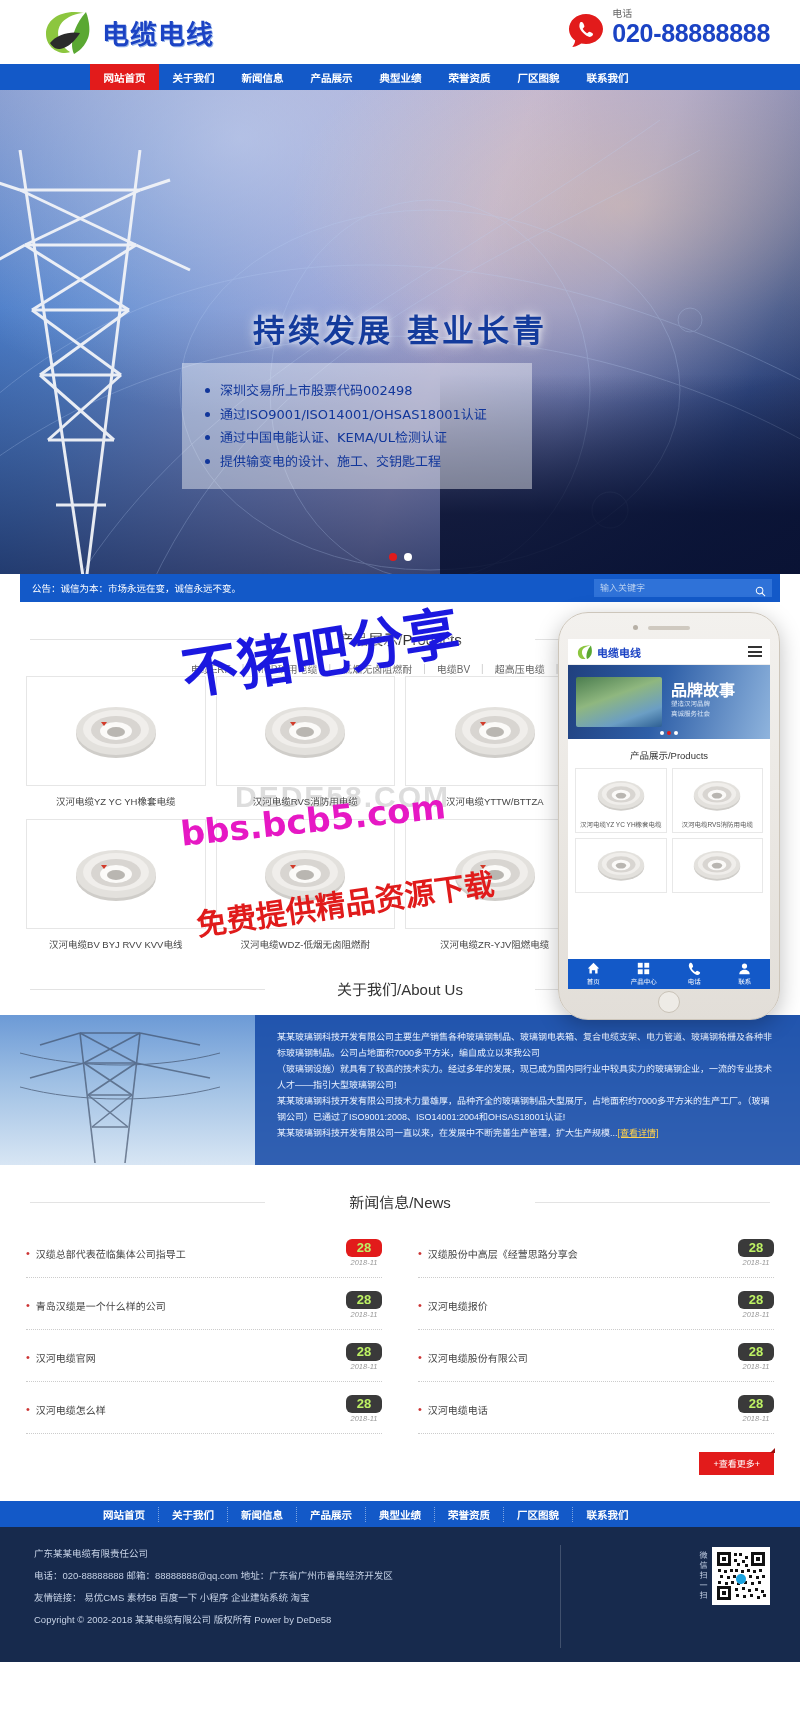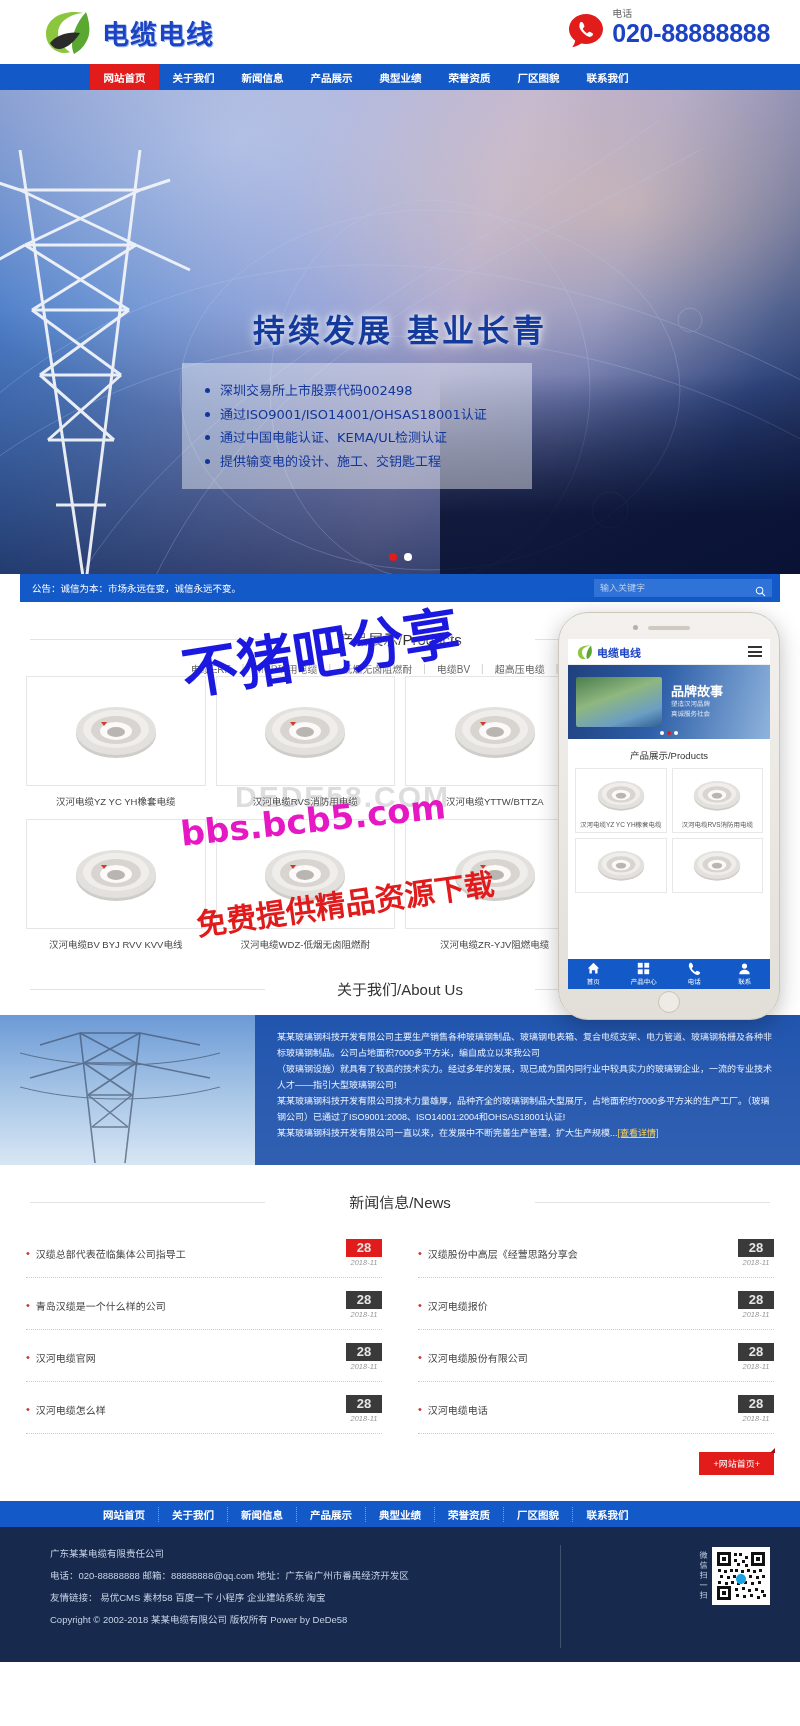--- a/index.html
+++ b/index.html
@@ -230,22 +230,22 @@
     border-bottom: 1px dotted #ccc;
     padding: 13px 0 10px;
   }
   .news-dot { color:#c33; font-size: 11px; margin-right: 6px; }
   .news-title {
     flex: 1; font-size: 10px; color: #444; text-decoration: none;
     white-space: nowrap; overflow: hidden; text-overflow: ellipsis;
   }
   .news-date { text-align: center; width: 36px; }
   .news-day {
-    background: #3a3a3a; color: #e5e5e5; font-size: 13px; font-weight: bold;
-    padding: 1px 0; display: block; line-height: 16px;
+    background: #3a3a3a; color: #bef264; font-size: 13px; font-weight: bold;
+    padding: 1px 0; display: block; line-height: 16px; border-radius: 6px;
   }
   .news-day.red { background: #e21b1b; }
   .news-ym { font-size: 7.5px; color: #999; display: block; margin-top: 1px; }
   .more-btn-row { display: flex; justify-content: flex-end; padding: 18px 26px 0; }
   .more-btn {
     background: #e21b1b; color: #fff; font-size: 9px;
     padding: 5px 14px; text-decoration: none; position: relative;
   }
   .more-btn::after {
     content: ""; position: absolute; right: -1px; top: -4px;
@@ -260,21 +260,21 @@
   .foot-nav a {
     color: #fff; font-size: 10.5px; text-decoration: none;
     min-width: 69px; text-align: center; font-weight: bold;
     border-right: 1px dotted rgba(255,255,255,.45);
   }
   .foot-nav a:last-child { border-right: none; }
   .footer {
     background: #172a4d; color: #c6d2e6; padding: 16px 0 0 0;
     position: relative; min-height: 135px;
   }
-  .foot-info { padding-left: 50px; width: 560px; }
+  .foot-info { padding-left: 34px; width: 560px; }
   .foot-info .line { font-size: 9.5px; line-height: 22px; }
   .foot-info .line a { color: #c6d2e6; text-decoration: none; }
   .foot-divider {
     position: absolute; left: 560px; top: 18px; bottom: 14px;
     width: 1px; background: rgba(255,255,255,.18);
   }
   .qr-block { position: absolute; right: 30px; top: 20px; display: flex; align-items: center; }
   .qr-label {
     writing-mode: vertical-rl; font-size: 8px; color: #c6d2e6;
     margin-right: 5px; letter-spacing: 2px; line-height: 10px;
@@ -322,21 +322,21 @@
     height: 74px; position: relative;
     background: linear-gradient(105deg,#20407e,#2e5fa8 45%,#8fb4dd);
     display: flex; align-items: center;
   }
   .ps-banner-photo {
     width: 86px; height: 50px; margin-left: 8px;
     background: linear-gradient(160deg,#4b7d4f,#8fb77f 40%,#6b9ec4 75%,#2d5f94);
     border-radius: 2px;
   }
   .ps-banner-txt { color: #fff; margin-left: 9px; }
-  .ps-banner-txt .t1 { font-size: 13px; font-weight: bold; line-height: 14px; }
+  .ps-banner-txt .t1 { font-size: 16px; font-weight: bold; line-height: 14px; font-family: Liberation Mono, monospace; }
   .ps-banner-txt .t2 { font-size: 6.5px; line-height: 10px; color: #dce8f7; }
   .ps-dots { position: absolute; bottom: 4px; left: 50%; transform: translateX(-50%); display: flex; gap: 3px; }
   .ps-dots i { width: 4px; height: 4px; border-radius: 50%; background: #fff; display:block; }
   .ps-dots i.on { background: #e21b1b; }
   .ps-sectitle { text-align: center; font-size: 9.5px; color: #333; padding: 9px 0 6px; }
   .ps-grid { display: grid; grid-template-columns: 1fr 1fr; gap: 5px; padding: 0 7px; }
   .ps-card { border: 1px solid #e8e8e8; text-align: center; padding: 4px 2px 3px; }
   .ps-thumb { height: 44px; display: flex; align-items: center; justify-content: center; }
   .ps-thumb .coil { width: 50px; height: 36px; }
   .ps-name { font-size: 6.5px; color: #555; margin-top: 2px; white-space: nowrap; overflow: hidden; text-overflow: ellipsis;}
@@ -704,21 +704,21 @@
         <span class="news-date">
           <b class="news-day">28</b>
           <i class="news-ym">2018-11</i>
         </span>
       </div>
     </div>
   </div>
 </div>
 
 <div class="more-btn-row">
-  <a class="more-btn" href="#">+网站首页+</a>
+  <a class="more-btn" href="#">+查看更多+</a>
 </div>
 
 <nav class="foot-nav">
   <a href="#">网站首页</a>
   <a href="#">关于我们</a>
   <a href="#">新闻信息</a>
   <a href="#">产品展示</a>
   <a href="#">典型业绩</a>
   <a href="#">荣誉资质</a>
   <a href="#">厂区图貌</a>

